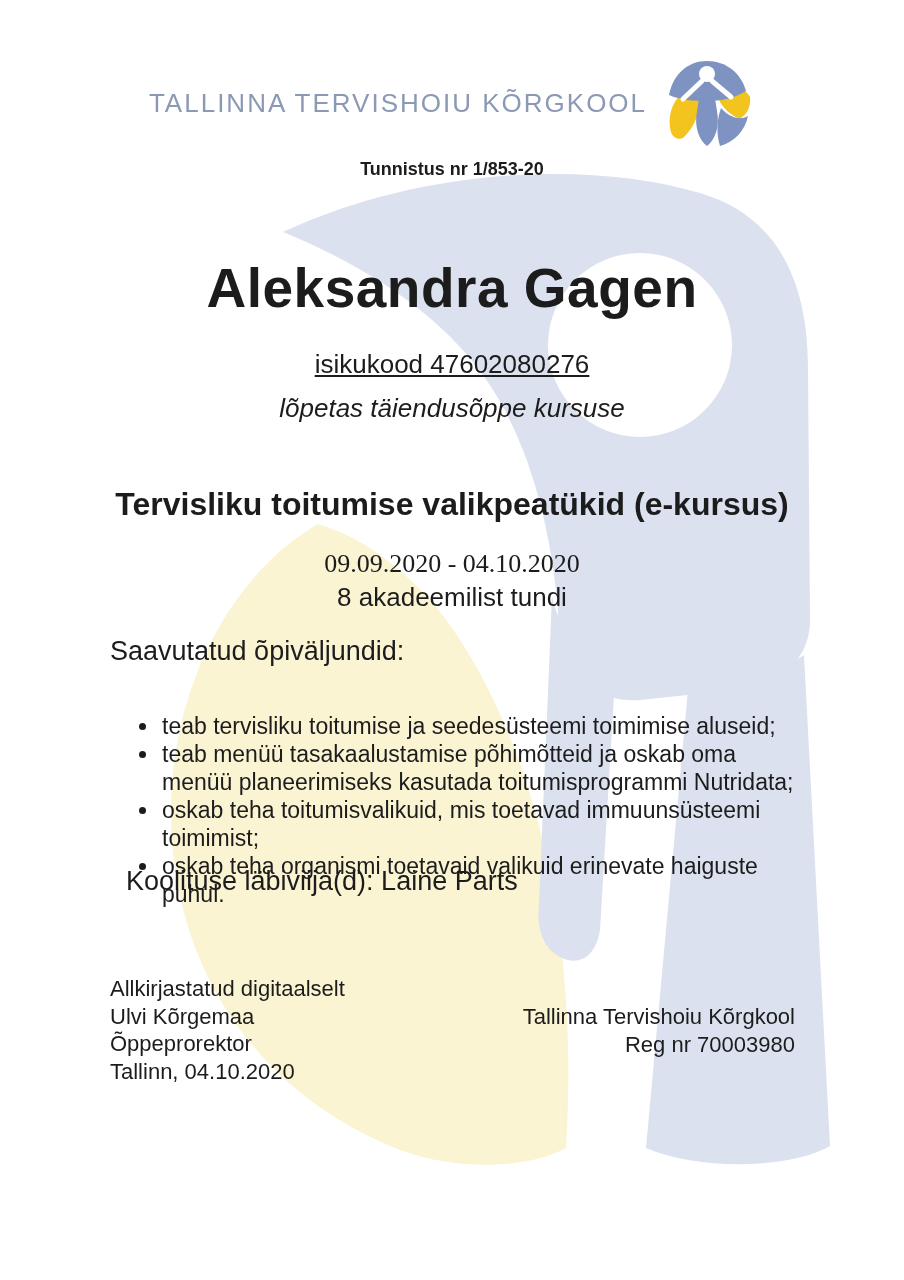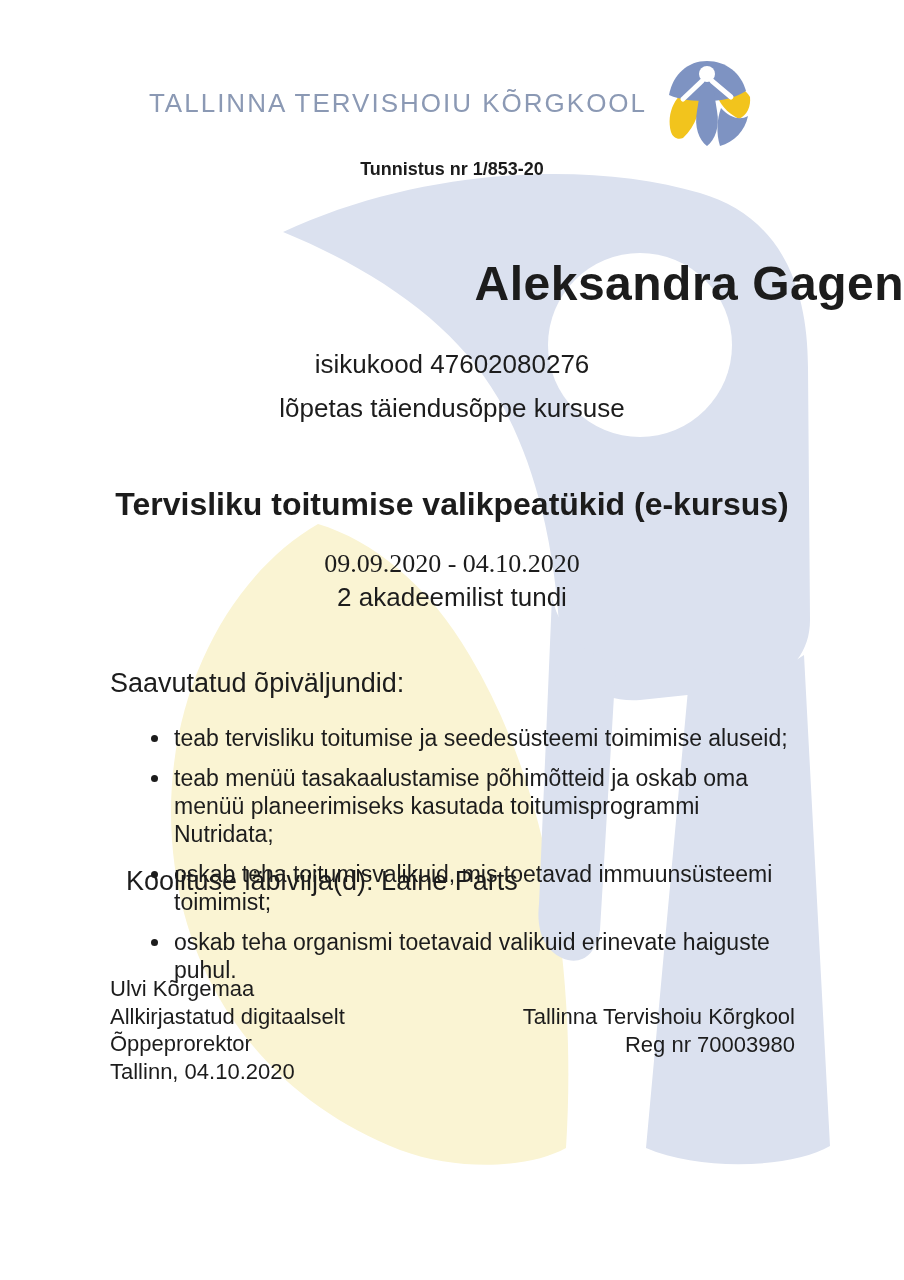--- a/index.html
+++ b/index.html
@@ -9,31 +9,31 @@
   }
   .watermark{position:absolute;top:0;left:0;z-index:0;}
   .content{position:absolute;top:0;left:0;width:100%;height:100%;z-index:1;}
 
   .header{position:absolute;top:55px;left:0;width:100%;display:flex;justify-content:center;align-items:center;gap:12px;}
   .wordmark{color:#8b99b4;font-size:26px;font-weight:400;letter-spacing:2px;white-space:nowrap;}
   .logo-icon{width:96px;height:96px;flex:0 0 auto;}
 
   .center-line{position:absolute;left:0;width:100%;text-align:center;}
   .cert-number{top:159px;font-size:18px;font-weight:700;}
-  .recipient-name{top:256px;font-size:48px;font-weight:700;letter-spacing:0.5px;text-align:right;}
-  .personal-code{top:349px;font-size:26px;}
-  .completion{top:393px;font-size:26px;}
+  .recipient-name{top:256px;font-size:55px;font-weight:700;letter-spacing:0.5px;}
+  .personal-code{top:349px;font-size:26px;text-decoration:underline;}
+  .completion{top:393px;font-size:26px;font-style:italic;}
   .course-title{top:486px;font-size:32px;font-weight:700;}
   .date-range{top:549px;font-size:26px;font-family:Liberation Serif, serif;}
   .duration{top:582px;font-size:26px;}
 
-  .outcomes-heading{position:absolute;top:668px;left:110px;font-size:27px;}
+  .outcomes-heading{position:absolute;top:636px;left:110px;font-size:27px;}
   .outcomes-list{position:absolute;top:712px;left:140px;width:640px;margin:0;padding:0 0 0 20px;
     font-size:23px;line-height:28px;}
-  .outcomes-list li{margin:12px;padding-left:2px;}
+  .outcomes-list li{margin:0;padding-left:2px;}
 
   .trainer-line{position:absolute;top:866px;left:110px;font-size:27px;margin-left:16px;}
 
   .signature-block{position:absolute;top:975px;left:110px;font-size:22px;line-height:27.5px;}
   .institution-block{position:absolute;top:1003px;right:109px;font-size:22px;line-height:27.5px;text-align:right;}
 </style>
 </head>
 <body>
 
 <div class="page">
@@ -91,36 +91,36 @@
     <div class="center-line recipient-name">Aleksandra Gagen</div>
 
     <div class="center-line personal-code">isikukood 47602080276</div>
 
     <div class="center-line completion">lõpetas täiendusõppe kursuse</div>
 
     <div class="center-line course-title">Tervisliku toitumise valikpeatükid (e-kursus)</div>
 
     <div class="center-line date-range">09.09.2020 - 04.10.2020</div>
 
-    <div class="center-line duration">2 akadeemilist tundi</div>
+    <div class="center-line duration">8 akadeemilist tundi</div>
 
     <div class="outcomes-heading">Saavutatud õpiväljundid:</div>
 
     <ul class="outcomes-list">
       <li>teab tervisliku toitumise ja seedesüsteemi toimimise aluseid;</li>
       <li>teab menüü tasakaalustamise põhimõtteid ja oskab oma menüü planeerimiseks kasutada toitumisprogrammi Nutridata;</li>
       <li>oskab teha toitumisvalikuid, mis toetavad immuunsüsteemi toimimist;</li>
       <li>oskab teha organismi toetavaid valikuid erinevate haiguste puhul.</li>
     </ul>
 
     <div class="trainer-line">Koolituse läbiviija(d): Laine Parts</div>
 
     <div class="signature-block">
+      <div>Allkirjastatud digitaalselt</div>
       <div>Ulvi Kõrgemaa</div>
-      <div>Allkirjastatud digitaalselt</div>
       <div>Õppeprorektor</div>
       <div>Tallinn, 04.10.2020</div>
     </div>
 
     <div class="institution-block">
       <div>Tallinna Tervishoiu Kõrgkool</div>
       <div>Reg nr 70003980</div>
     </div>
 
   </div>

